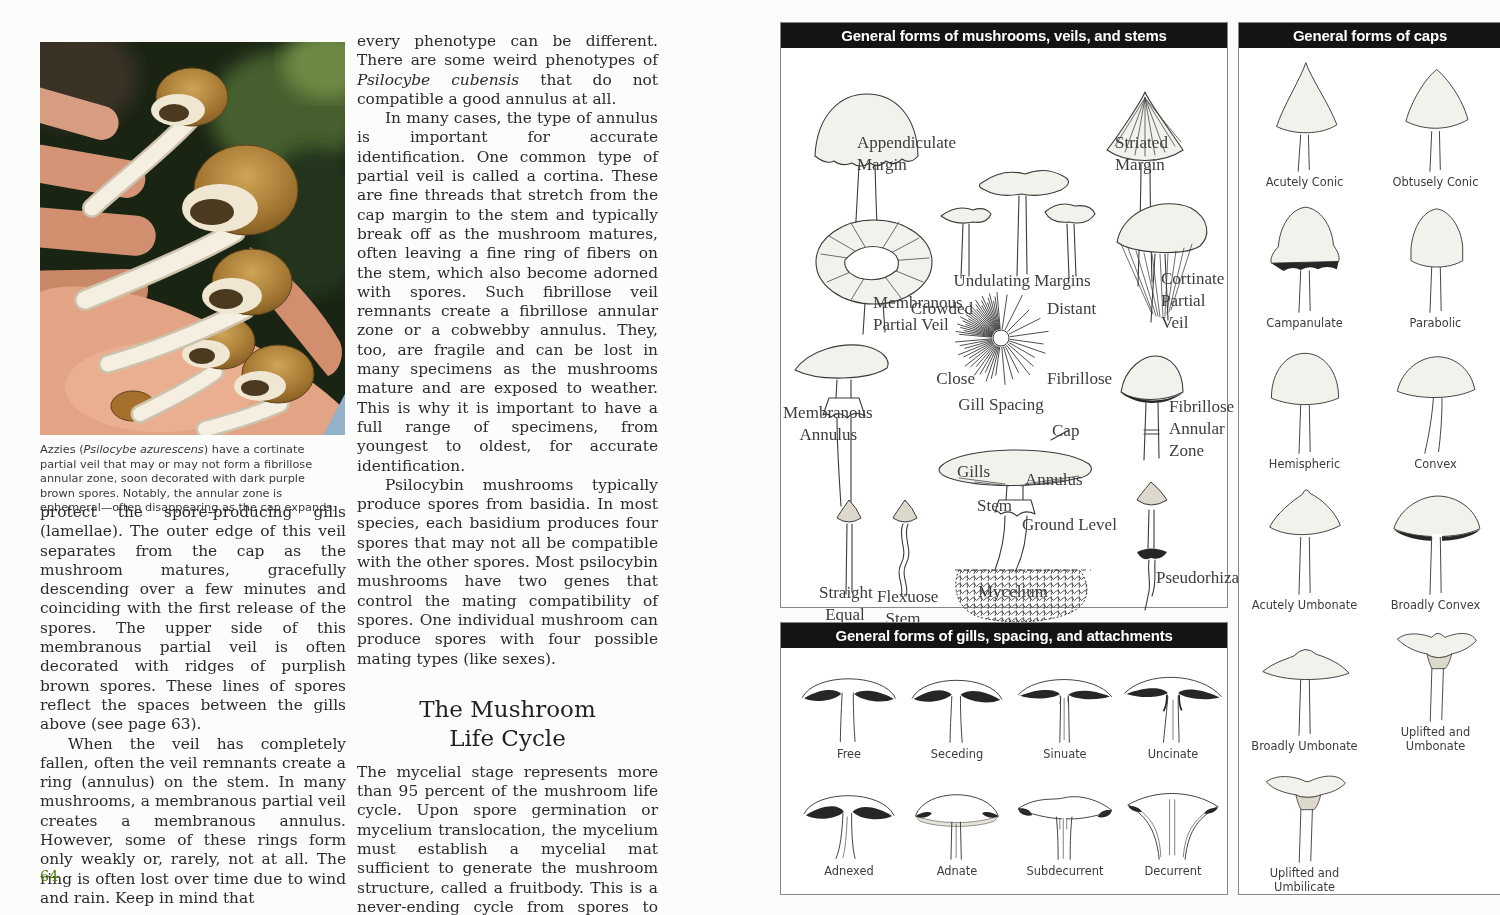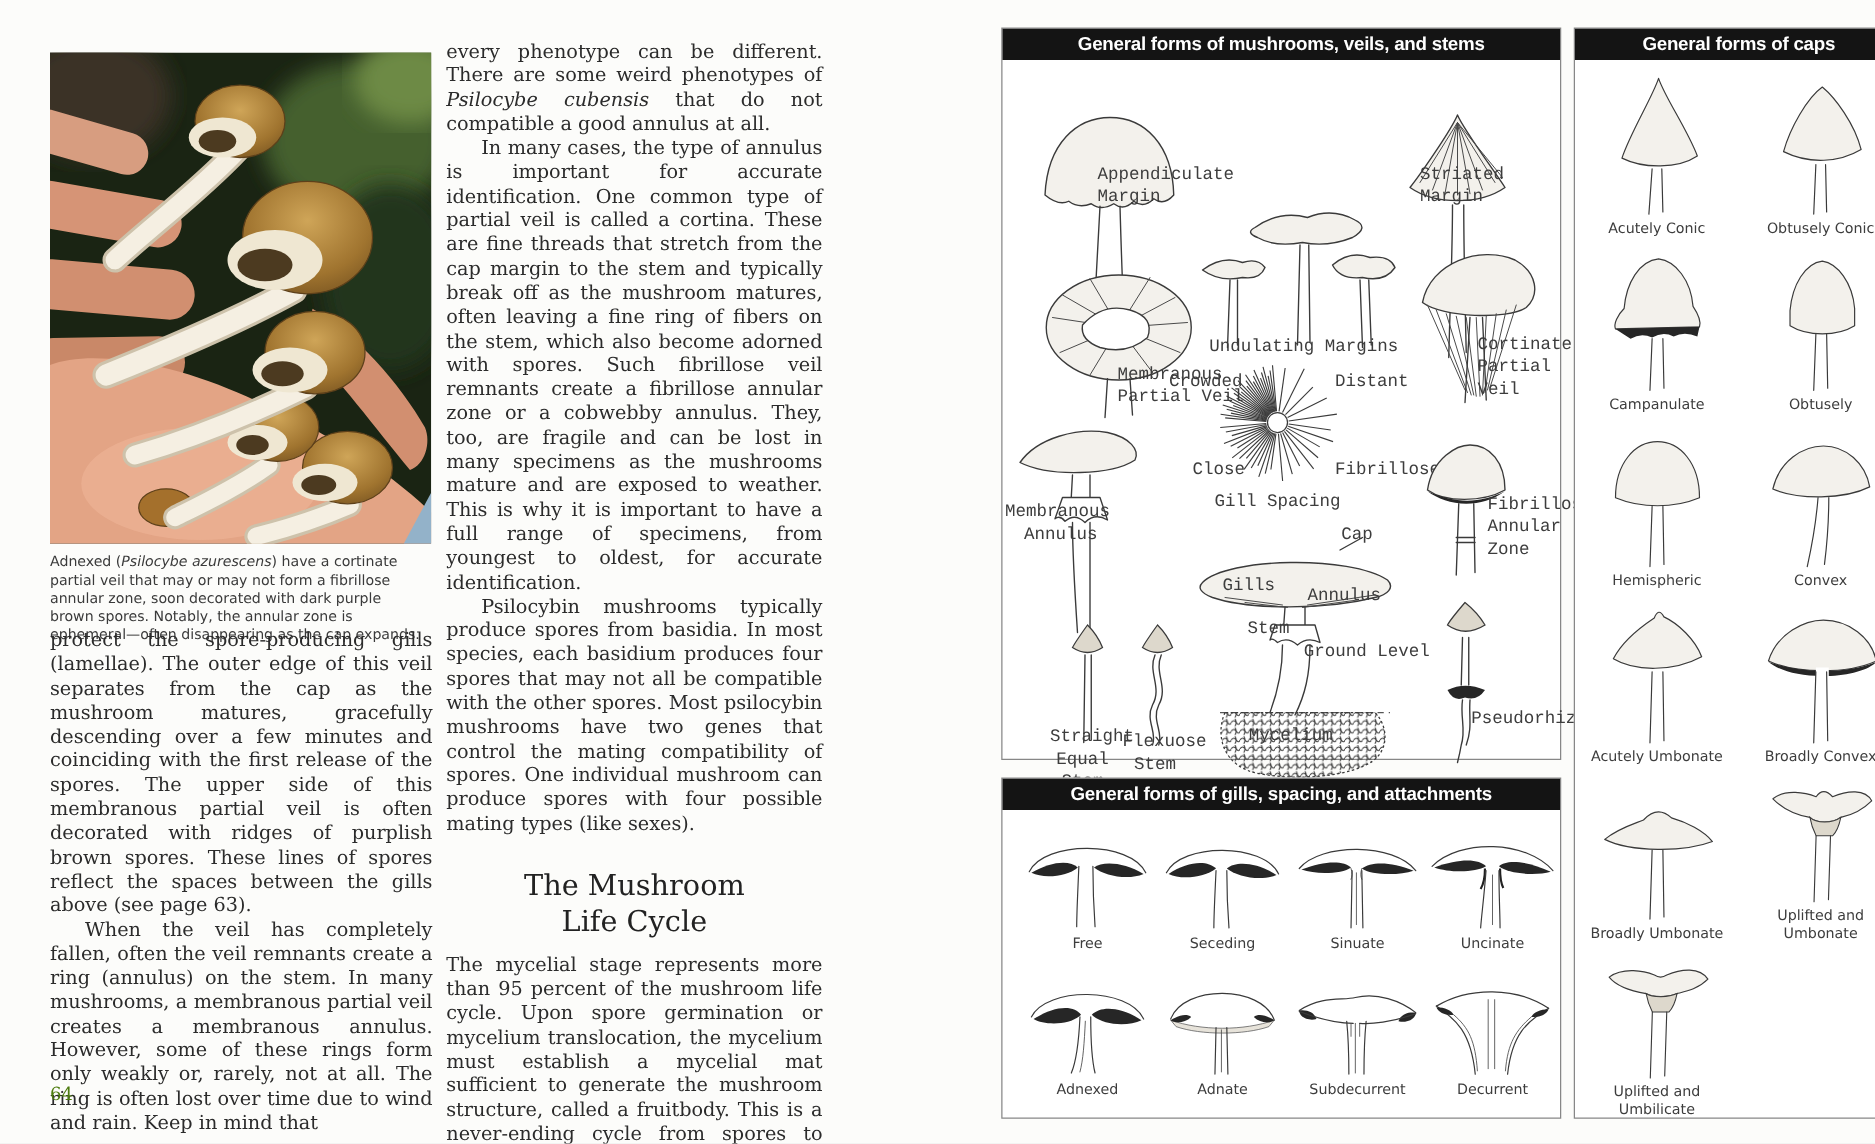--- a/index.html
+++ b/index.html
@@ -12,28 +12,28 @@
   .photo-wrap{position:absolute;left:40px;top:42px;width:305px;height:393px;}
   .caption{position:absolute;left:40px;top:443px;width:298px;
            font-family:"DejaVu Sans","Liberation Sans",sans-serif;
            font-size:11.3px;line-height:14.6px;color:#3a3a3a;text-align:left;}
   .mid-heading{font-family:"DejaVu Serif","Liberation Serif",serif;font-size:23px;line-height:29px;
                text-align:center;white-space:pre-line;margin:26px 0 10px 0;color:#222;}
   .footer-num{position:absolute;left:40px;top:868px;font-size:14.5px;color:#4d7c0f;}
   .footer-title{position:absolute;left:357px;top:870px;width:301px;text-align:right;
                 font-size:13.5px;color:#3f3f3f;}
   
-  .panel{position:absolute;background:#fff;border:1.5px solid #878787;box-sizing:border-box;margin-left:21px;}
+  .panel{position:absolute;background:#fff;border:1.5px solid #878787;box-sizing:border-box;}
   .panel-header{height:25px;line-height:25px;background:#141414;color:#fff;text-align:center;
                 font-family:"Liberation Sans","DejaVu Sans",sans-serif;font-weight:bold;
                 font-size:15px;letter-spacing:-0.2px;}
   .panel-body{position:relative;width:100%;}
   .fig{position:absolute;overflow:visible;}
-  .fig-label{position:absolute;font-family:Liberation Mono, monospace;
-             font-size:14px;line-height:1.28;color:#3d3d3d;white-space:pre-line;}
+  .fig-label{position:absolute;font-family:Liberation Serif, serif;
+             font-size:17px;line-height:1.28;color:#3d3d3d;white-space:pre-line;}
   .center{text-align:center;} .right{text-align:right;}
   
   .ln{fill:none;stroke:#3a3a3a;stroke-width:1.1;stroke-linecap:round;stroke-linejoin:round;}
   .thin{fill:none;stroke:#4a4a4a;stroke-width:0.8;stroke-linecap:round;}
   .cap{fill:#f3f1ec;stroke:#3a3a3a;stroke-width:1.1;stroke-linejoin:round;}
   .shade{fill:#ddd8cc;stroke:#3a3a3a;stroke-width:1;}
   .dk{fill:#262626;stroke:none;}
   .gillband{fill:#e7e3da;stroke:#555;stroke-width:0.7;}
   
   .g-row{display:flex;justify-content:space-between;padding:0 14px;}
@@ -105,21 +105,21 @@
         <path d="M150,78 C120,110 80,140 52,166" stroke="#cdc2ab" stroke-width="20" fill="none" stroke-linecap="round"></path>
         <path d="M150,78 C120,110 80,140 52,166" stroke="#f5efe2" stroke-width="15" fill="none" stroke-linecap="round"></path>
         <ellipse cx="152" cy="55" rx="36" ry="29" fill="url(#gcap)" stroke="#5d401a"></ellipse>
         <ellipse cx="138" cy="68" rx="27" ry="16" fill="#efe7d2"></ellipse>
         <ellipse cx="134" cy="71" rx="15" ry="9" fill="#4c3a20"></ellipse>
       </g>
     </svg>
   </div>
 
   <div class="caption">
-    <span>Adnexed (</span><i>Psilocybe azurescens</i><span>) have a cortinate partial veil that may or may not form a fibrillose annular zone, soon decorated with dark purple brown spores. Notably, the annular zone is ephemeral—often disappearing as the cap expands.</span>
+    <span>Azzies (</span><i>Psilocybe azurescens</i><span>) have a cortinate partial veil that may or may not form a fibrillose annular zone, soon decorated with dark purple brown spores. Notably, the annular zone is ephemeral—often disappearing as the cap expands.</span>
   </div>
 
   <div class="col" style="left:40px;top:503px;width:306px;">
     <p>protect the spore-producing gills (lamellae). The outer edge of this veil separates from the cap as the mushroom matures, gracefully descending over a few minutes and coinciding with the first release of the spores. The upper side of this membranous partial veil is often decorated with ridges of purplish brown spores. These lines of spores reflect the spaces between the gills above (see page 63).</p>
     <p class="indent">When the veil has completely fallen, often the veil remnants create a ring (annulus) on the stem. In many mushrooms, a membranous partial veil creates a membranous annulus. However, some of these rings form only weakly or, rarely, not at all. The ring is often lost over time due to wind and rain. Keep in mind that</p>
   </div>
 
   <div class="col" style="left:357px;top:32px;width:301px;">
     <p><span>every phenotype can be different. There are some weird phenotypes of </span><i>Psilocybe cubensis</i><span> that do not compatible a good annulus at all.</span></p>
     <p class="indent">In many cases, the type of annulus is important for accurate identification. One common type of partial veil is called a cortina. These are fine threads that stretch from the cap margin to the stem and typically break off as the mushroom matures, often leaving a fine ring of fibers on the stem, which also become adorned with spores. Such fibrillose veil remnants create a fibrillose annular zone or a cobwebby annulus. They, too, are fragile and can be lost in many specimens as the mushrooms mature and are exposed to weather. This is why it is important to have a full range of specimens, from youngest to oldest, for accurate identification.</p>
@@ -427,21 +427,21 @@
           <path class="dk" d="M16,71 L94,69 L92,78 Q80,73 70,78 Q60,73 50,79 Q40,74 30,80 Q22,75 16,71 Z"></path>
           <path class="ln" d="M50,80 L48,128 M60,80 L61,126"></path>
         </svg>
         <div class="c-label">Campanulate</div>
       </div>
       <div class="c-cell">
         <svg width="104" height="112" viewBox="0 0 110 130">
           <path class="cap" d="M56,8 C40,10 28,30 26,54 L26,68 C42,78 70,78 86,68 L86,52 C84,28 70,10 56,8 Z"></path>
           <path class="ln" d="M50,76 L48,128 M60,76 L61,126"></path>
         </svg>
-        <div class="c-label">Obtusely</div>
+        <div class="c-label">Parabolic</div>
       </div>
 
       <div class="c-cell">
         <svg width="104" height="112" viewBox="0 0 110 130">
           <path class="cap" d="M16,64 C16,32 34,12 55,12 C76,12 94,32 94,64 C70,74 40,74 16,64 Z"></path>
           <path class="ln" d="M50,72 L48,128 M60,72 L61,126"></path>
         </svg>
         <div class="c-label">Hemispheric</div>
       </div>
       <div class="c-cell">

